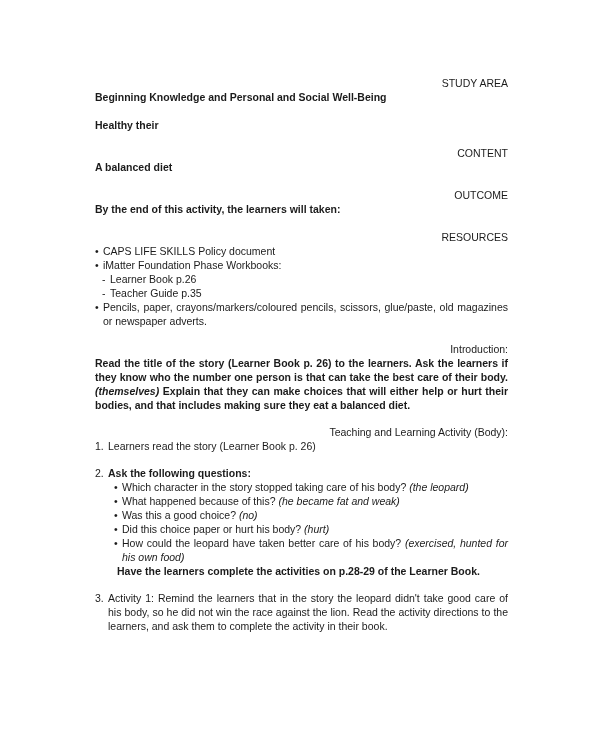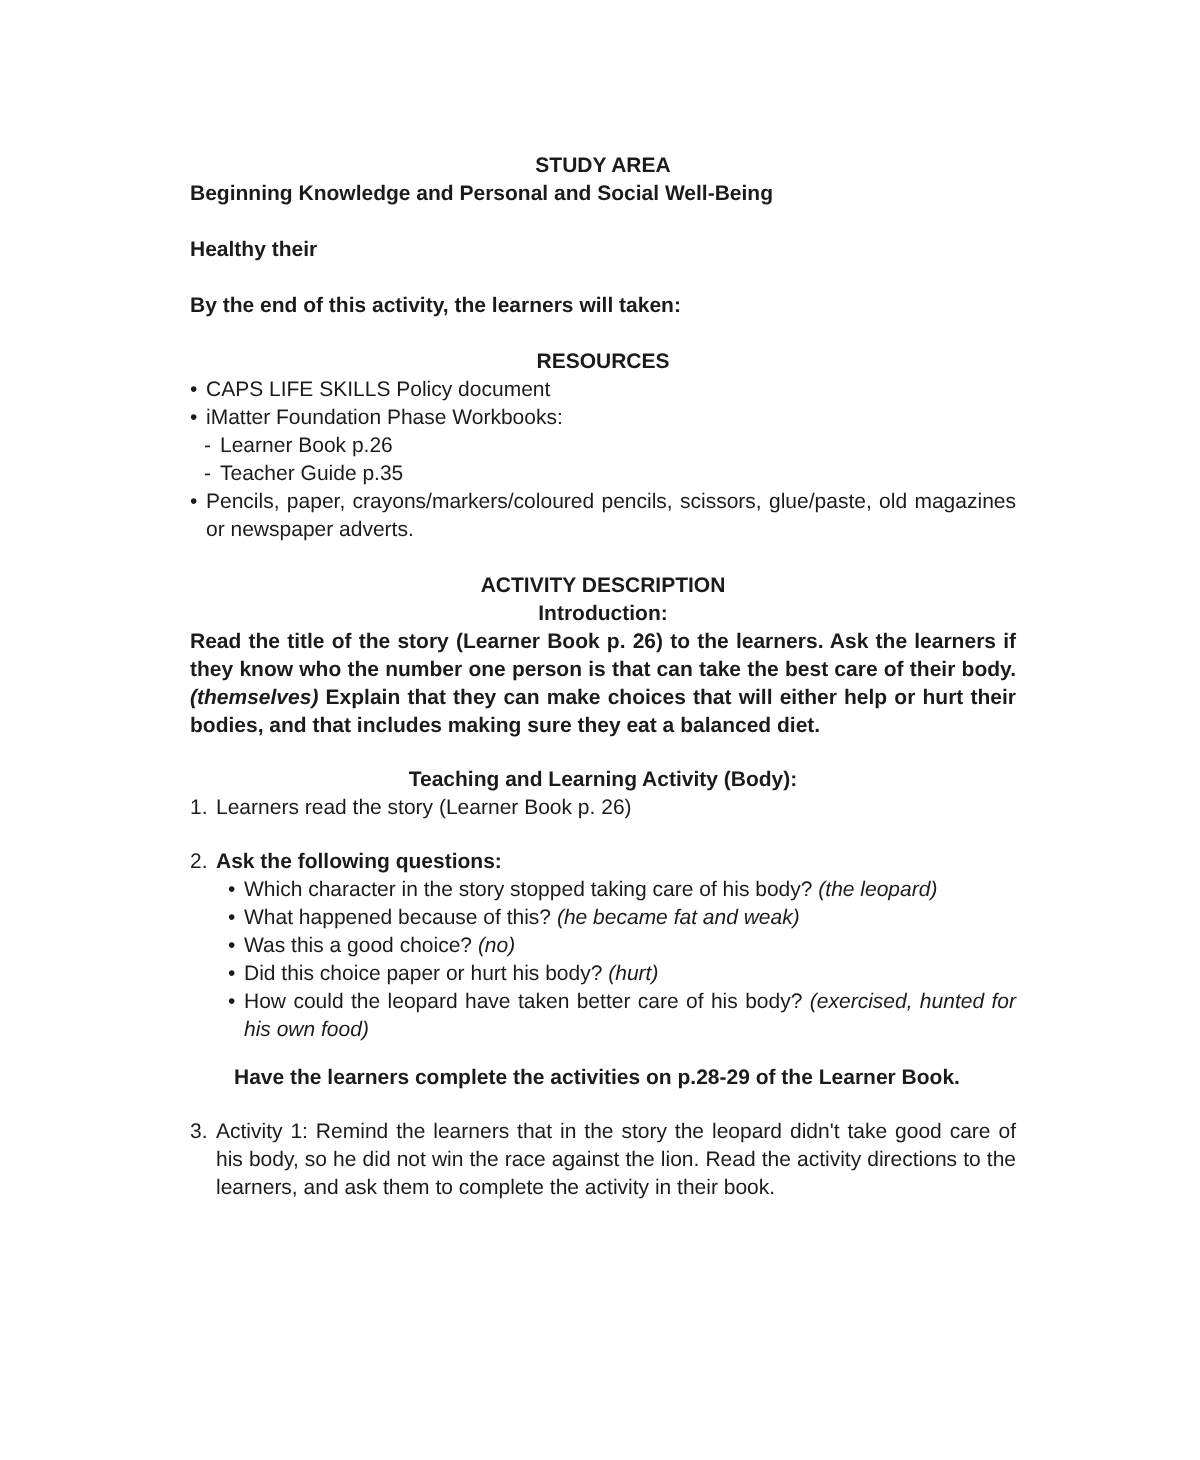--- a/index.html
+++ b/index.html
@@ -21,53 +21,58 @@
       left: 95px;
       top: 76px;
       width: 413px;
       font-size: 10.5px;
       line-height: 14px;
       color: #1b1b1b;
       text-align: justify;
     }
     .sec { margin-bottom: 14px; }
     .h {
-      font-weight: bold;
+      font-weight: normal;
       font-size: 10.5px;
       line-height: 14px;
-      text-align: center;
+      text-align: right;
     }
     p { margin: 0; font-weight: bold; }
     .row { display: flex; align-items: flex-start; }
     .marker { flex: none; width: 8px; }
     .num-marker { flex: none; width: 13px; }
     .li-text { flex: 1; }
     .dash-row { padding-left: 7px; }
     .sub { padding-left: 6px; }
-    .followup { padding-left: 3px; text-align: left; margin-top: 10px; }
+    .followup { padding-left: 3px; text-align: left; }
     .gap { height: 13px; }
     i { font-style: italic; }
   </style>
 </head>
 <body>
 
 <div class="page">
   <div class="content">
 
     <div class="sec">
       <div class="h">STUDY AREA</div>
       <p>Beginning Knowledge and Personal and Social Well-Being</p>
     </div>
 
     <div class="sec">
       <p>Healthy their</p>
     </div>
 
+    <div class="sec">
+      <div class="h">CONTENT</div>
+      <p>A balanced diet</p>
+    </div>
 
     <div class="sec">
+      <div class="h">OUTCOME</div>
       <p>By the end of this activity, the learners will taken:</p>
     </div>
 
     <div class="sec">
       <div class="h">RESOURCES</div>
 
       <div class="row">
         <span class="marker">•</span>
         <span class="li-text">CAPS LIFE SKILLS Policy document</span>
       </div>
@@ -83,21 +88,20 @@
         <span class="marker">-</span>
         <span class="li-text">Teacher Guide p.35</span>
       </div>
       <div class="row">
         <span class="marker">•</span>
         <span class="li-text">Pencils, paper, crayons/markers/coloured pencils, scissors, glue/paste, old magazines or newspaper adverts.</span>
       </div>
     </div>
 
     <div class="sec">
-      <div class="h">ACTIVITY DESCRIPTION</div>
 
       <div class="h">Introduction:</div>
       <p><span>Read the title of the story (Learner Book p. 26) to the learners. Ask the learners if they know who the number one person is that can take the best care of their body. </span><i>(themselves)</i><span> Explain that they can make choices that will either help or hurt their bodies, and that includes making sure they eat a balanced diet.</span></p>
 
       <div class="gap"></div>
 
       <div class="h">Teaching and Learning Activity (Body):</div>
 
       <div class="row">
         <span class="num-marker">1.</span>

